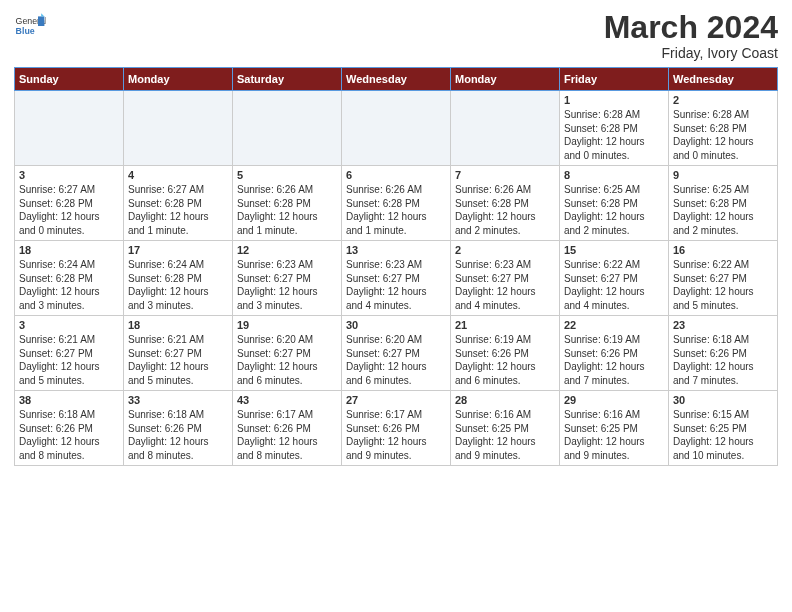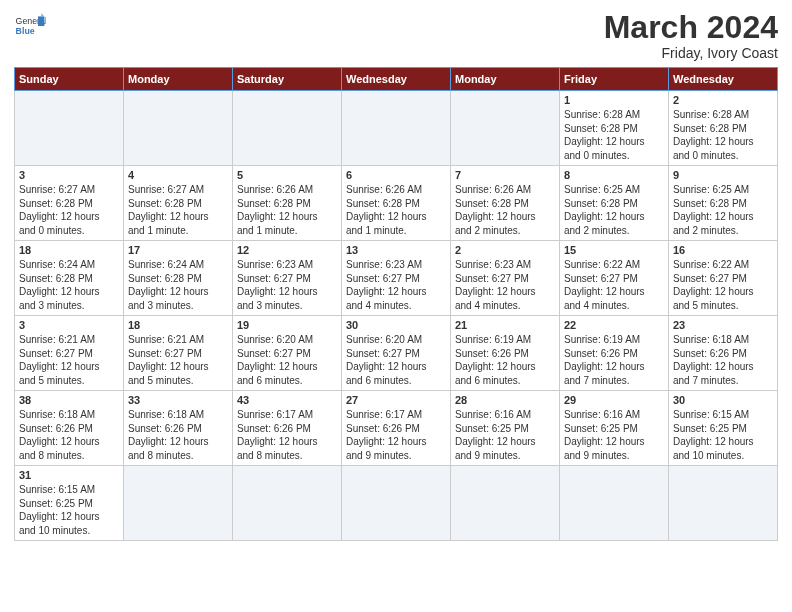--- a/index.html
+++ b/index.html
@@ -339,30 +339,15 @@
 and 9 minutes.</div>
           </td>
           <td>
             <span class="day-num">30</span>
             <div class="day-info">Sunrise: 6:15 AM
 Sunset: 6:25 PM
 Daylight: 12 hours
 and 10 minutes.</div>
           </td>
         </tr>
-        <tr>
-          <td>
-            <span class="day-num">31</span>
-            <div class="day-info">Sunrise: 6:15 AM
-Sunset: 6:25 PM
-Daylight: 12 hours
-and 10 minutes.</div>
-          </td>
-          <td class="empty-cell"></td>
-          <td class="empty-cell"></td>
-          <td class="empty-cell"></td>
-          <td class="empty-cell"></td>
-          <td class="empty-cell"></td>
-          <td class="empty-cell"></td>
-        </tr>
       </tbody>
   </table>
 </div>
 
 </body></html>

